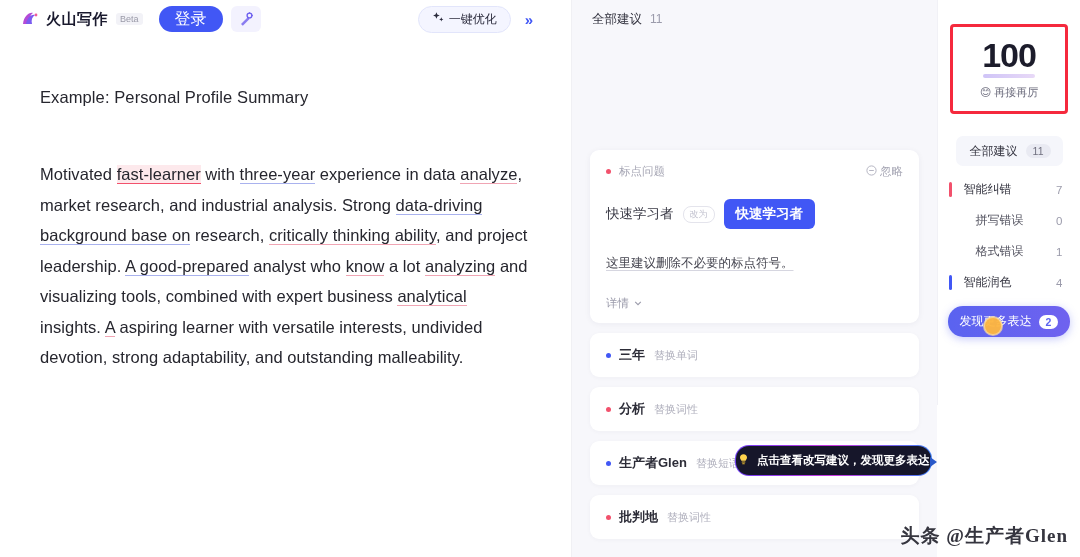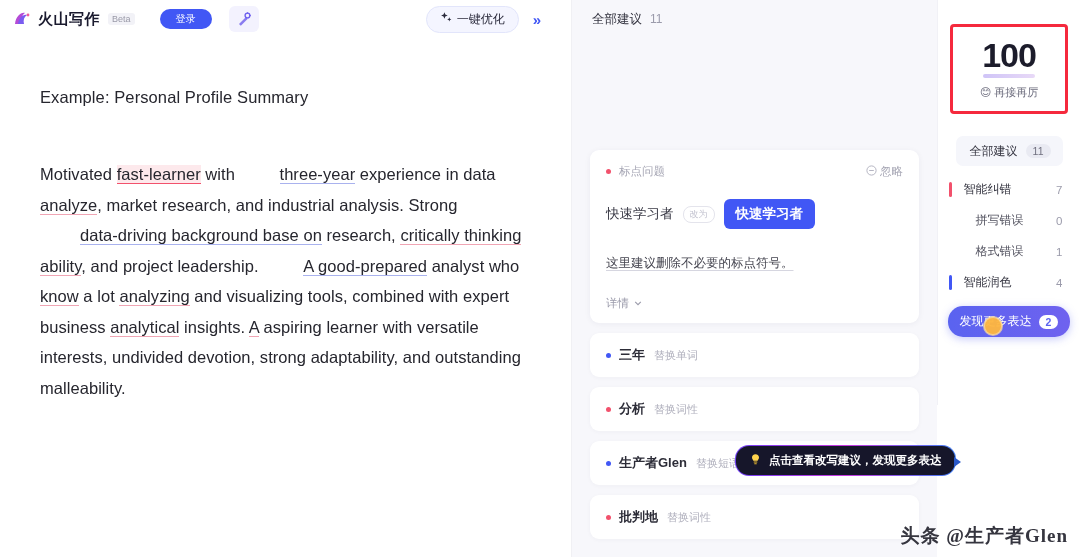--- a/index.html
+++ b/index.html
@@ -12,36 +12,36 @@
   #app { position: relative; width: 1080px; height: 557px; display: flex; }
 
   
   .editor-pane {
     width: 572px; height: 557px; background: #ffffff;
     display: flex; flex-direction: column; position: relative;
     border-right: 1px solid #f0f0f4;
   }
   .topbar {
     height: 38px; flex: 0 0 38px; display: flex; align-items: center;
-    padding: 0 12px; gap: 9px; background: #ffffff;
+    padding: 0 20px; gap: 0; background: #ffffff;
   }
   .brand { display: flex; align-items: center; gap: 4px; }
   .brand-logo { width: 22px; height: 22px; position: relative; display:block; }
   .brand-name {
     font-size: 15px; font-weight: bold; color: #1a1a2e;
     letter-spacing: 0.5px;
   }
   .beta-tag {
     font-size: 9px; color: #9a9aa8; background: #f2f2f7;
     border-radius: 3px; padding: 1px 4px; margin-left: 4px;
     font-family: "Liberation Sans", sans-serif;
   }
   .login-btn {
     margin-left: 16px;
-    background: #4157f5; color: #fff; font-size: 10px;
+    background: #4157f5; color: #fff; font-size: 16px;
     border: none; border-radius: 13px; padding: 5px 16px;
     cursor: pointer; line-height: 1; font-weight: 500;
   }
   .magic-icon-btn {
     width: 30px; height: 26px; margin-left: 8px;
     border-radius: 6px; background: #f3f2fe;
     display: flex; align-items: center; justify-content: center;
     cursor: pointer;
   }
   .topbar-right { margin-left: auto; display: flex; align-items: center; gap: 10px; padding-right: 14px;}
@@ -66,21 +66,21 @@
   .doc-body {
     font-size: 16.5px; line-height: 30.5px; color: #26262e;
     letter-spacing: 0.05px;
   }
   .err-red {
     background: #fde9ec;
     border-bottom: 1.6px solid #f2516c;
     padding-bottom: 0px;
   }
   .u-red { border-bottom: 1.2px solid #f0a5b4; }
-  .u-blue { border-bottom: 1.2px solid #a9b2ee; margin-left: 40px; }
+  .u-blue { border-bottom: 1.2px solid #a9b2ee; }
 
   
   .suggest-pane {
     width: 365px; height: 557px; background: #f7f7fb;
     position: relative; display: flex; flex-direction: column;
   }
   .suggest-head {
     height: 38px; flex: 0 0 38px; display: flex; align-items: center;
     gap: 8px; padding: 0 20px; font-size: 12.5px; color: #33333f;
   }
@@ -124,21 +124,21 @@
     padding: 13px 16px; display: flex; align-items: center;
     box-shadow: 0 1px 4px rgba(40,40,80,0.04); cursor: pointer;
   }
   .srow-word { font-size: 13px; color: #2d2d38; font-weight: bold; }
   .srow-tag { font-size: 11px; color: #b0b0bd; margin-left: 9px; }
 
   .tooltip {
     position: absolute; left: 163px; top: 445px;
     display: flex; align-items: center; gap: 7px;
     background: #141423; color: #fff; font-size: 11.5px;
-    padding: 7px 13px; border-radius: 14px;
+    padding: 7px 1px; border-radius: 14px;
     border: 1.5px solid transparent;
     background-image: linear-gradient(#16162a,#16162a), linear-gradient(90deg,#6f3ff5,#c838e0,#3f7ff5);
     background-origin: border-box; background-clip: padding-box, border-box;
     white-space: nowrap; z-index: 40; font-weight: bold;
   }
   .tooltip:after {
     content: ""; position: absolute; right: -6px; top: 11px;
     border-left: 7px solid #2a59c9; border-top: 5px solid transparent;
     border-bottom: 5px solid transparent;
   }

